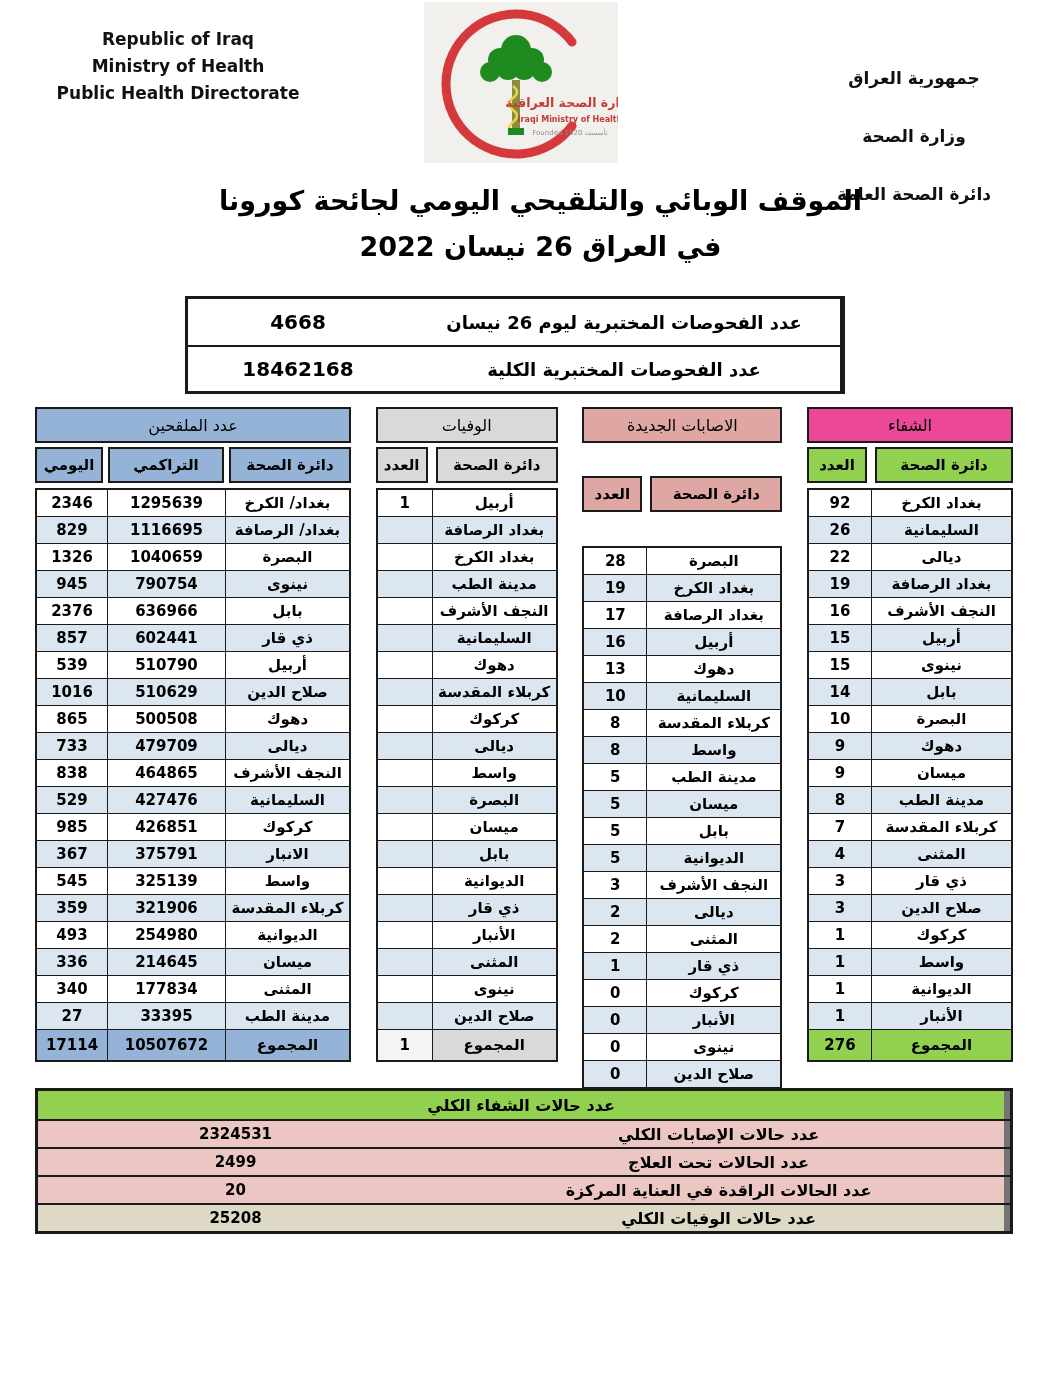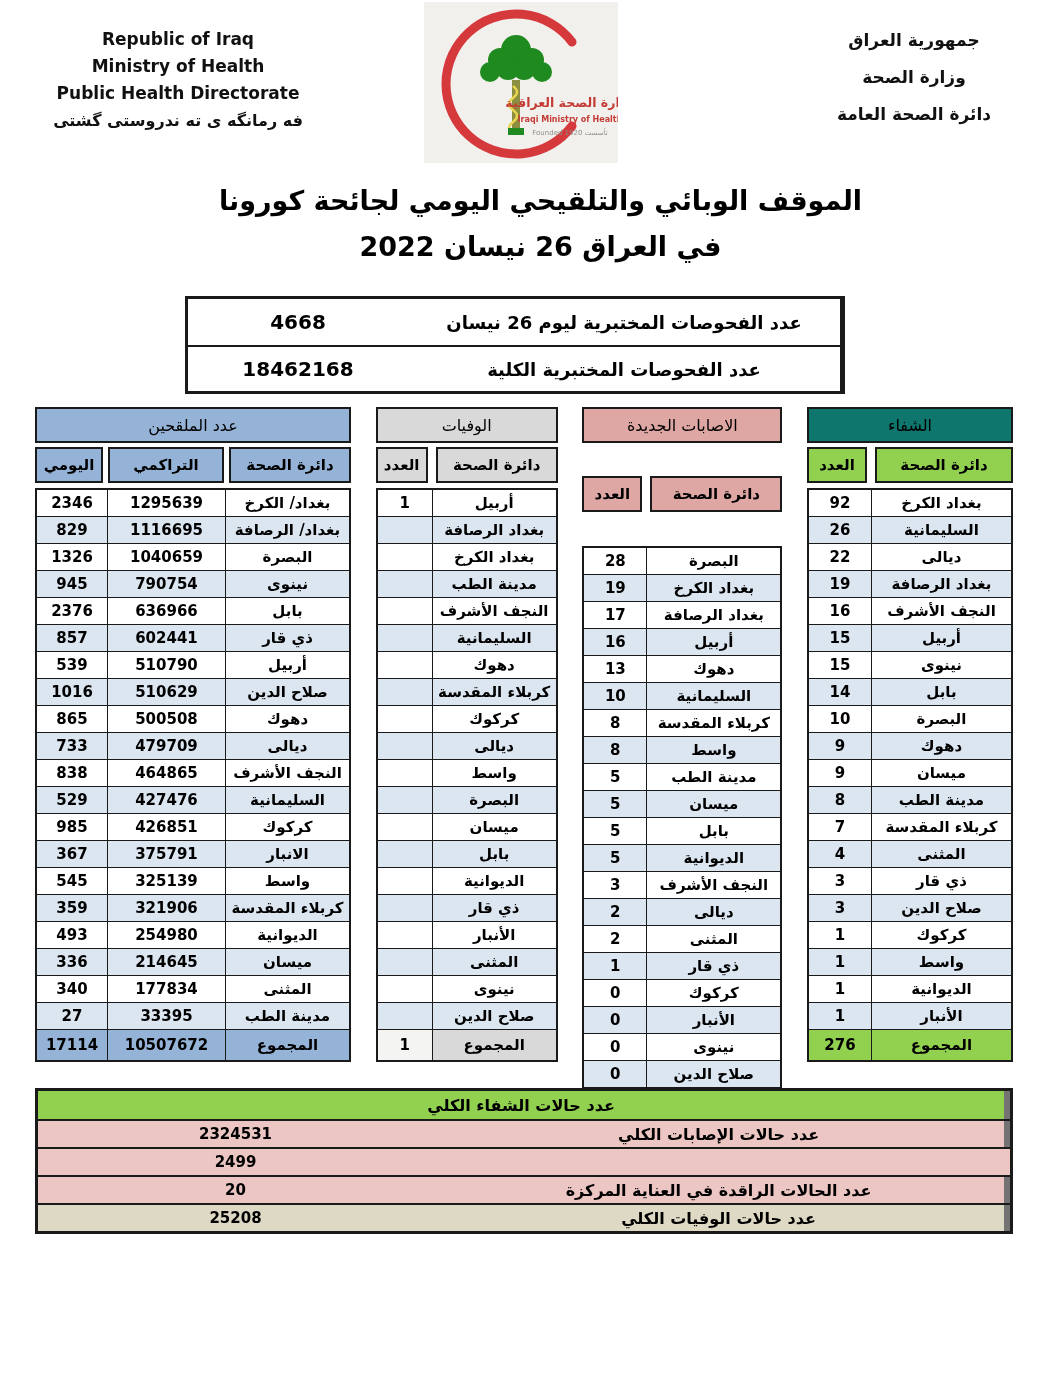--- a/index.html
+++ b/index.html
@@ -5,21 +5,21 @@
   * { box-sizing: border-box; margin: 0; padding: 0; }
   body { background:#888; font-family:"DejaVu Sans", sans-serif; }
   .page { position:relative; width:1049px; height:1396px; background:#ffffff; margin:0 auto; overflow:hidden; }
 
   
   .eng-block { position:absolute; left:38px; top:26px; width:280px; text-align:center;
                font-weight:bold; font-size:17px; line-height:27px; color:#111; }
   .eng-block .kurdish { font-size:16px; direction:rtl; }
   .ar-block { position:absolute; right:40px; top:30px; width:190px; text-align:center;
               font-weight:bold; font-size:17px; color:#111; direction:rtl; }
-  .ar-block div { margin-bottom:17px; }
+  .ar-block div { margin-bottom:17px;margin-top:38px; }
   .logo-box { position:absolute; left:424px; top:2px; width:194px; height:161px; background:#f2f0ec; }
 
   
   .main-title { position:absolute; top:178px; left:0; width:100%; text-align:center;
                 direction:rtl; font-weight:bold; font-size:27px; line-height:46px; color:#000;padding-left:32px; }
 
   
   .tests-table { position:absolute; left:185px; top:296px; width:660px; border:3px solid #1a1a1a; }
   .tests-row { display:flex; height:46px; }
   .tests-row + .tests-row { border-top:2px solid #1a1a1a; }
@@ -71,21 +71,20 @@
 </style>
 </head>
 <body>
 
 <div class="page">
 
   <div class="eng-block">
     <div>Republic of Iraq</div>
     <div>Ministry of Health</div>
     <div>Public Health Directorate</div>
-    <div class="kurdish">فه رمانگه ی ته ندروستی گشتی</div>
   </div>
 
   <div class="logo-box">
     <svg width="194" height="161" viewBox="0 0 194 161">
       <path d="M 148 40 A 70 70 0 1 0 148 124" fill="none" stroke="#d5393b" stroke-width="9" stroke-linecap="round"></path>
       <g>
         <circle cx="92" cy="48" r="15" fill="#1f8a1f"></circle>
         <circle cx="76" cy="58" r="12" fill="#1f8a1f"></circle>
         <circle cx="108" cy="58" r="12" fill="#1f8a1f"></circle>
         <circle cx="66" cy="70" r="10" fill="#1f8a1f"></circle>
@@ -121,21 +120,21 @@
       <div class="tests-value">4668</div>
     </div>
     <div class="tests-row">
       <div class="tests-label">عدد الفحوصات المختبرية الكلية</div>
       <div class="tests-value">18462168</div>
     </div>
   </div>
 
   <div class="main-table" id="main-table">
       <div class="section sec-recovery">
-        <div class="group-header" style="background: #0f766e;">الشفاء</div>
+        <div class="group-header" style="background: #ec4899;">الشفاء</div>
         <div class="col-head-row">
           <div class="col-head c0" style="background: rgb(146, 208, 80);">دائرة الصحة</div>
           <div class="col-head c1" style="background: rgb(146, 208, 80);">العدد</div>
         </div>
         <div class="sec-body">
           <div class="row">
             <div class="cell c0">بغداد الكرخ</div>
             <div class="cell c1">92</div>
           </div>
           <div class="row stripe">
@@ -525,20 +524,21 @@
 
   <div class="summary-table" id="summary-table">
       <div class="sum-row" style="background: rgb(146, 208, 80);">
         <div class="sum-label">عدد حالات الشفاء الكلي</div>
       </div>
       <div class="sum-row" style="background: rgb(236, 198, 195);">
         <div class="sum-label">عدد حالات الإصابات الكلي</div>
         <div class="sum-value">2324531</div>
       </div>
       <div class="sum-row" style="background: rgb(236, 198, 195);">
+        <div class="sum-label">عدد الحالات تحت العلاج</div>
         <div class="sum-value">2499</div>
       </div>
       <div class="sum-row" style="background: rgb(236, 198, 195);">
         <div class="sum-label">عدد الحالات الراقدة في العناية المركزة</div>
         <div class="sum-value">20</div>
       </div>
       <div class="sum-row" style="background: rgb(222, 217, 196);">
         <div class="sum-label">عدد حالات الوفيات الكلي</div>
         <div class="sum-value">25208</div>
       </div>

